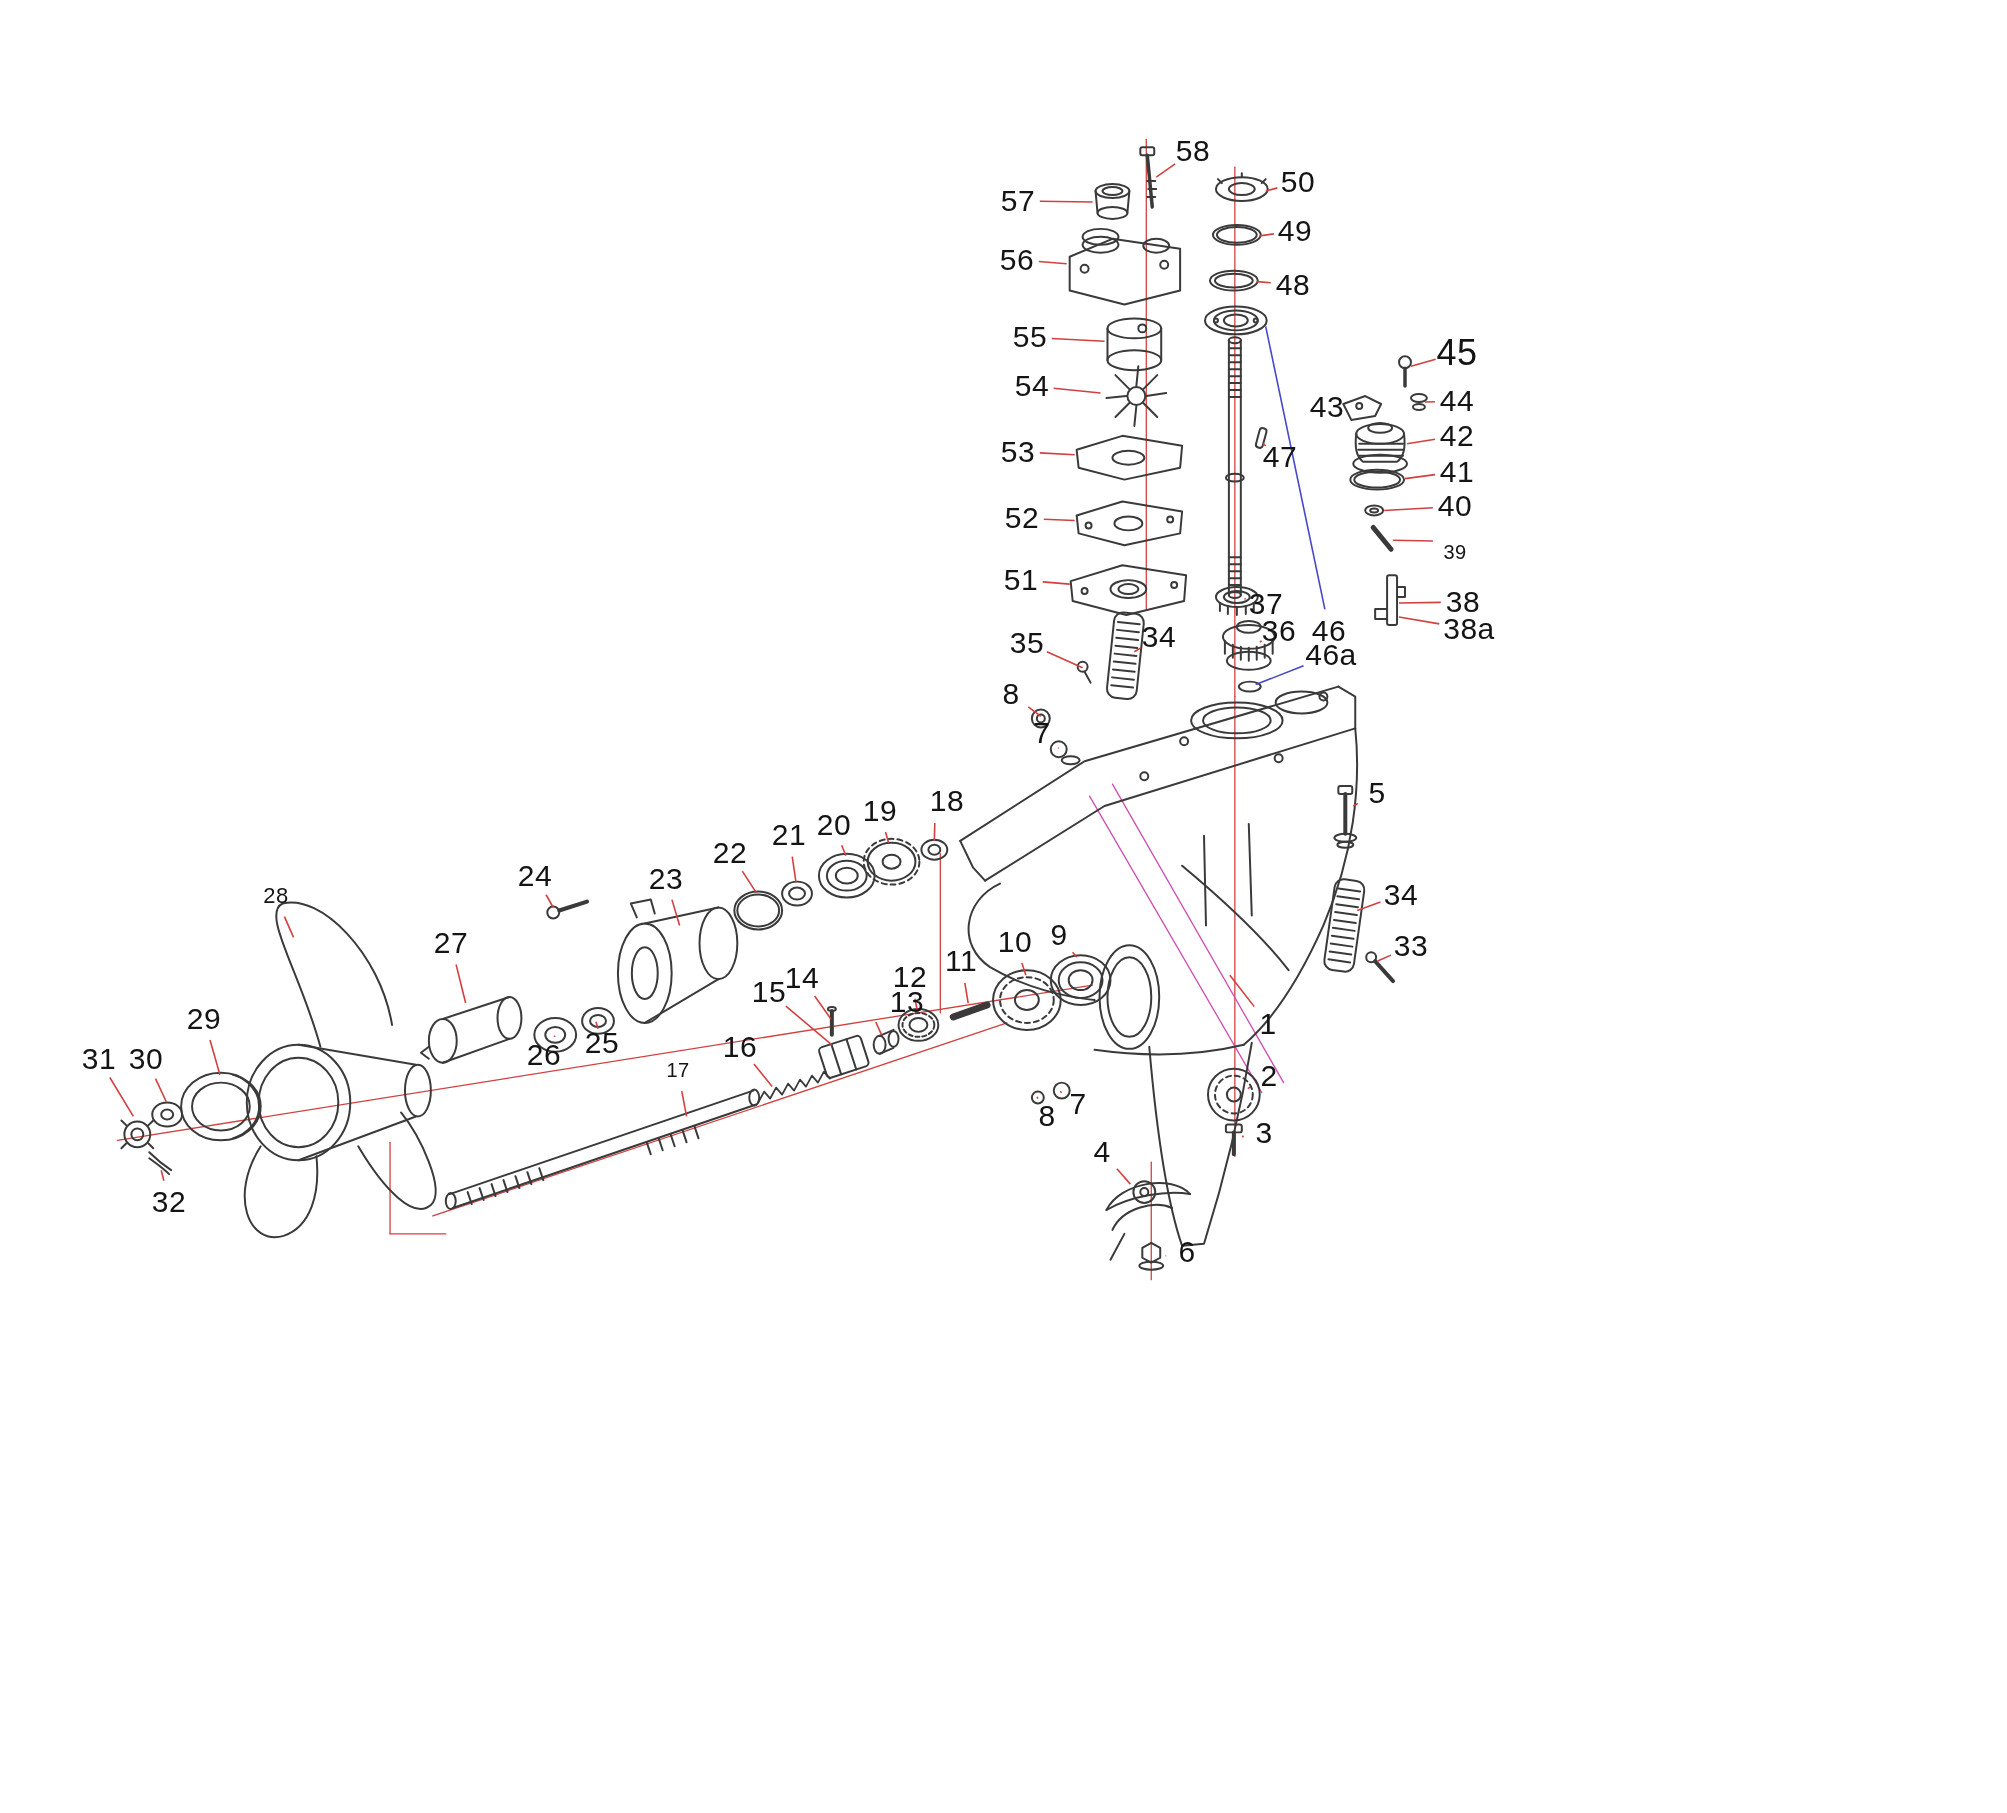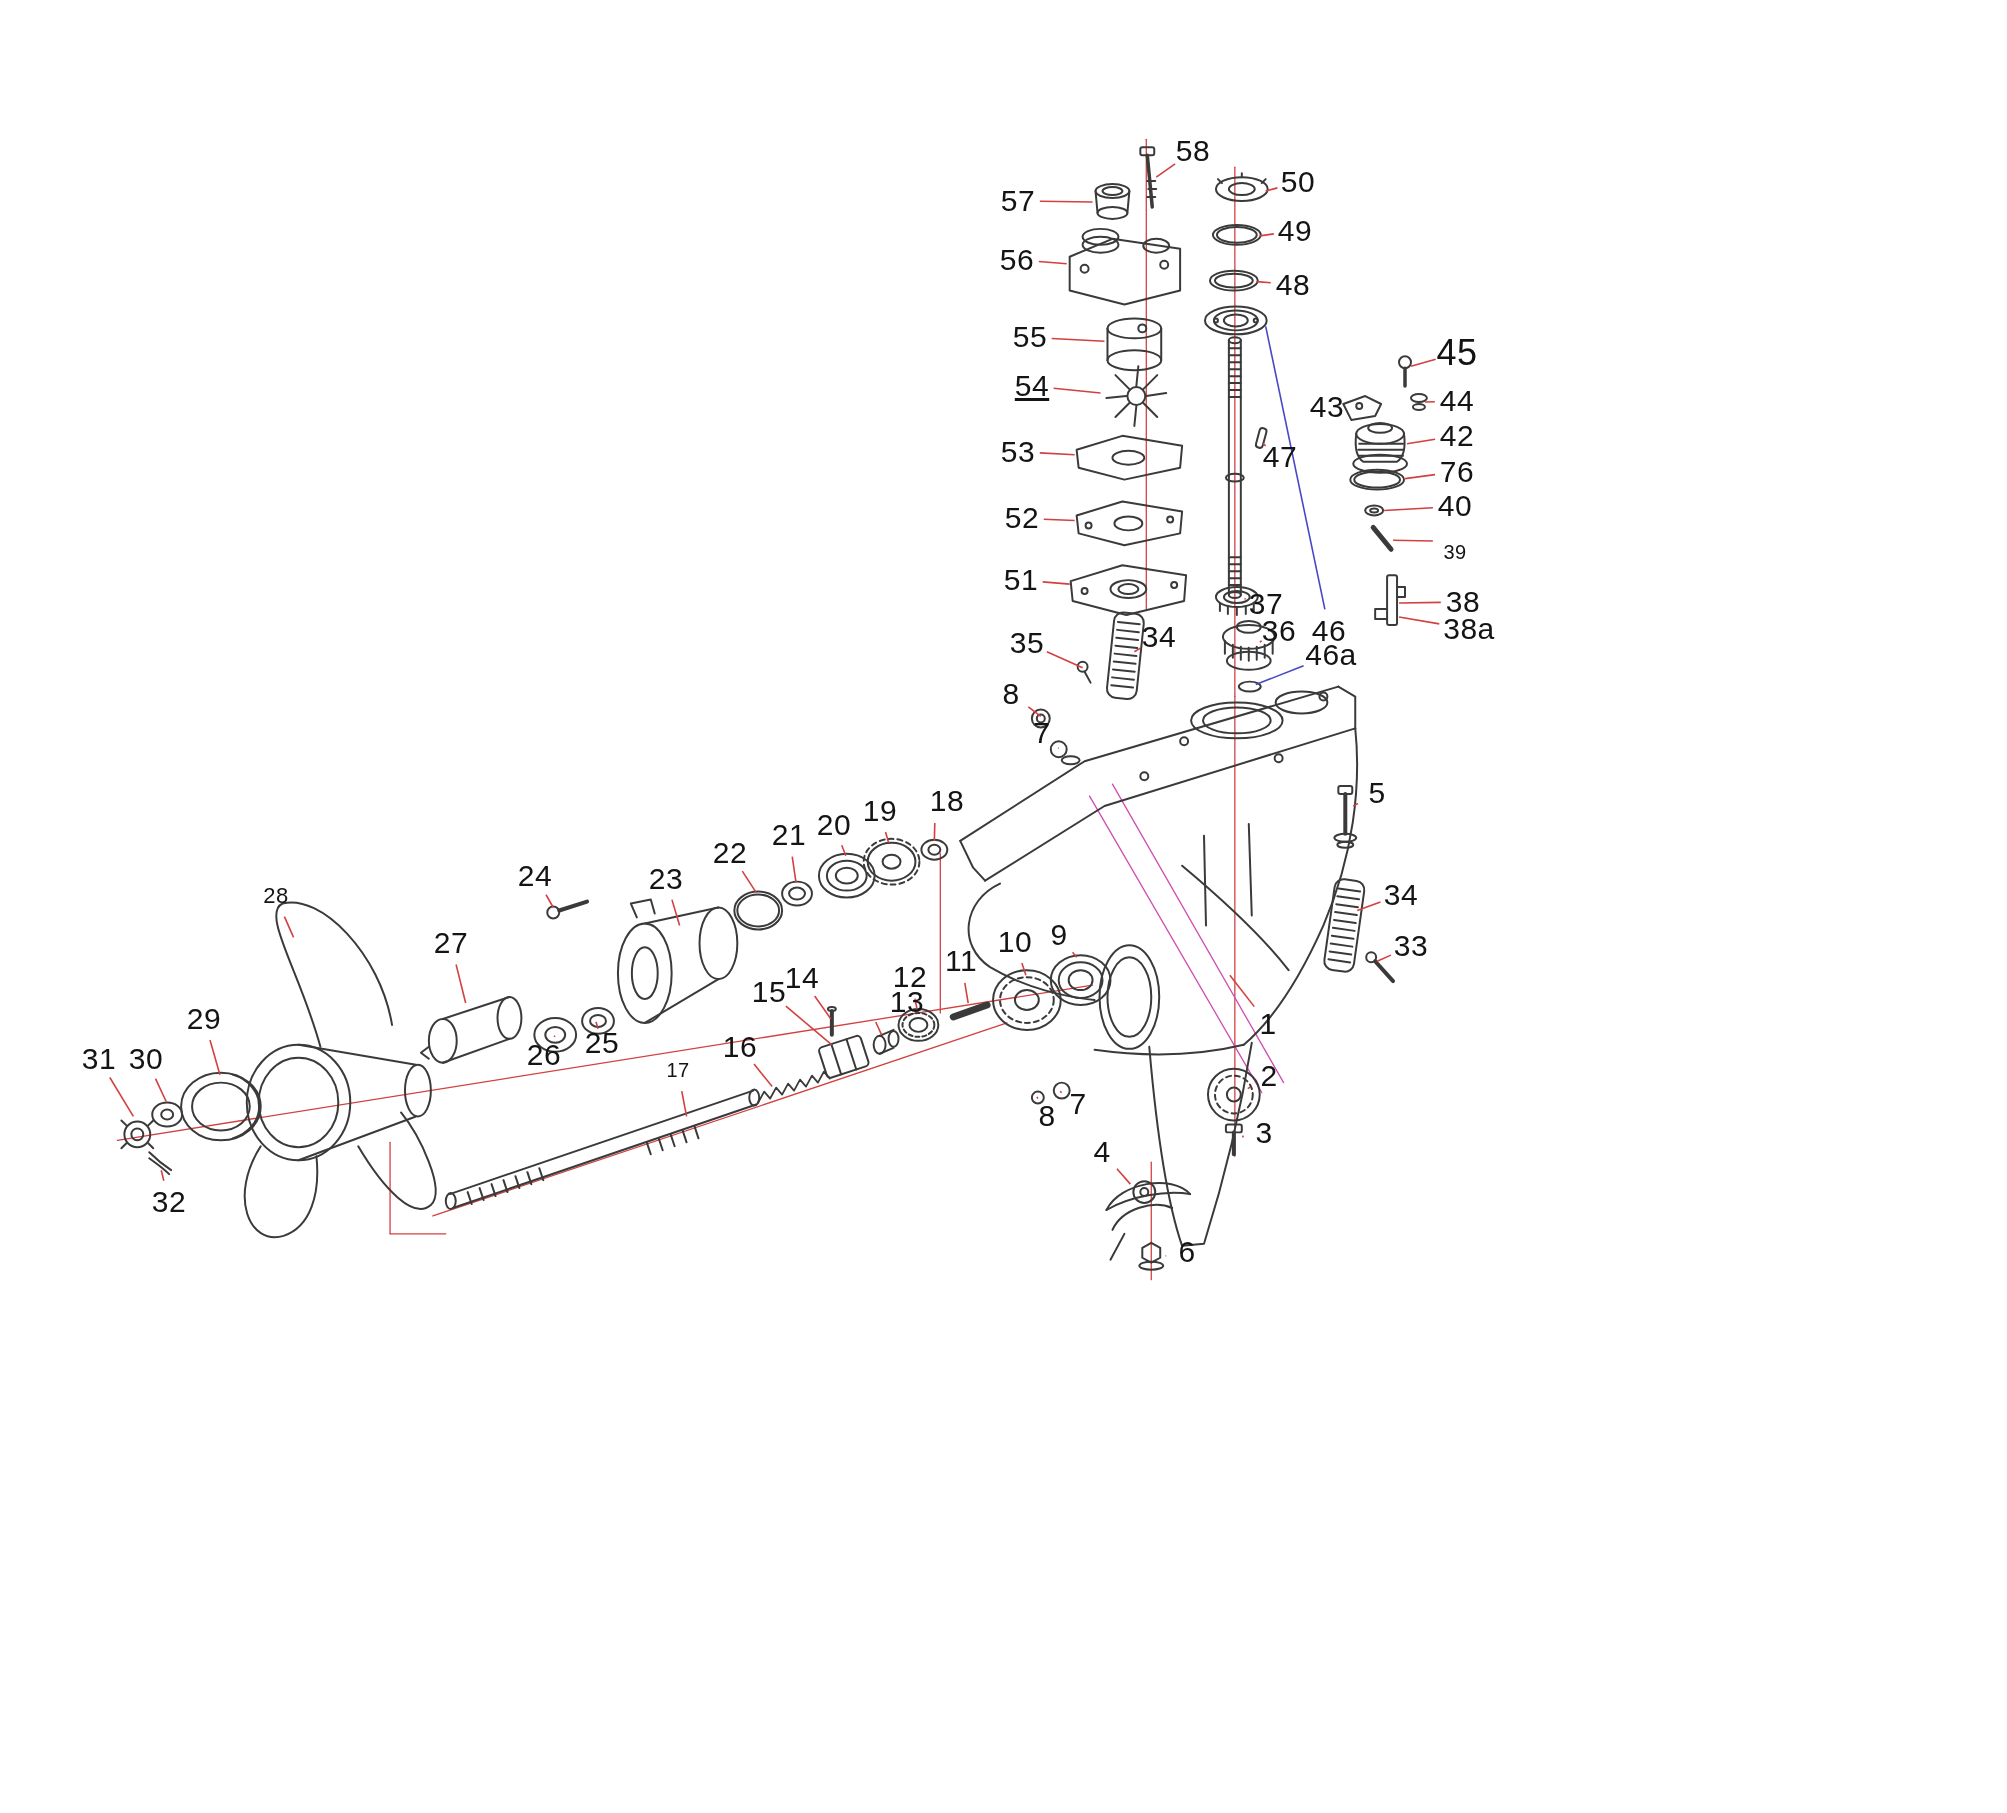--- a/index.html
+++ b/index.html
@@ -467,28 +467,28 @@
     </svg>
 
   <div id="callout-layer">
       <div class="callout" style="left: 1193px; top: 151px; font-size: 30px;">58</div>
       <div class="callout" style="left: 1018px; top: 201px; font-size: 30px;">57</div>
       <div class="callout" style="left: 1298px; top: 182px; font-size: 30px;">50</div>
       <div class="callout" style="left: 1295px; top: 231px; font-size: 30px;">49</div>
       <div class="callout" style="left: 1017px; top: 260px; font-size: 30px;">56</div>
       <div class="callout" style="left: 1293px; top: 285px; font-size: 30px;">48</div>
       <div class="callout" style="left: 1030px; top: 337px; font-size: 30px;">55</div>
-      <div class="callout" style="left: 1032px; top: 386px; font-size: 30px; text-decoration: underline;">54</div>
+      <div class="callout" style="left: 1032px; top: 386px; font-size: 30px;">54</div>
       <div class="callout" style="left: 1457px; top: 353px; font-size: 36px;">45</div>
       <div class="callout" style="left: 1327px; top: 407px; font-size: 30px;">43</div>
       <div class="callout" style="left: 1457px; top: 401px; font-size: 30px;">44</div>
       <div class="callout" style="left: 1457px; top: 436px; font-size: 30px;">42</div>
       <div class="callout" style="left: 1018px; top: 452px; font-size: 30px;">53</div>
       <div class="callout" style="left: 1280px; top: 457px; font-size: 30px;">47</div>
-      <div class="callout" style="left: 1457px; top: 472px; font-size: 30px;">76</div>
+      <div class="callout" style="left: 1457px; top: 472px; font-size: 30px;">41</div>
       <div class="callout" style="left: 1022px; top: 518px; font-size: 30px;">52</div>
       <div class="callout" style="left: 1455px; top: 506px; font-size: 30px;">40</div>
       <div class="callout" style="left: 1455px; top: 552px; font-size: 20px;">39</div>
       <div class="callout" style="left: 1021px; top: 580px; font-size: 30px;">51</div>
       <div class="callout" style="left: 1463px; top: 602px; font-size: 30px;">38</div>
       <div class="callout" style="left: 1469px; top: 629px; font-size: 30px;">38a</div>
       <div class="callout" style="left: 1266px; top: 604px; font-size: 30px;">37</div>
       <div class="callout" style="left: 1279px; top: 631px; font-size: 30px;">36</div>
       <div class="callout" style="left: 1329px; top: 631px; font-size: 30px;">46</div>
       <div class="callout" style="left: 1331px; top: 655px; font-size: 30px;">46a</div>

